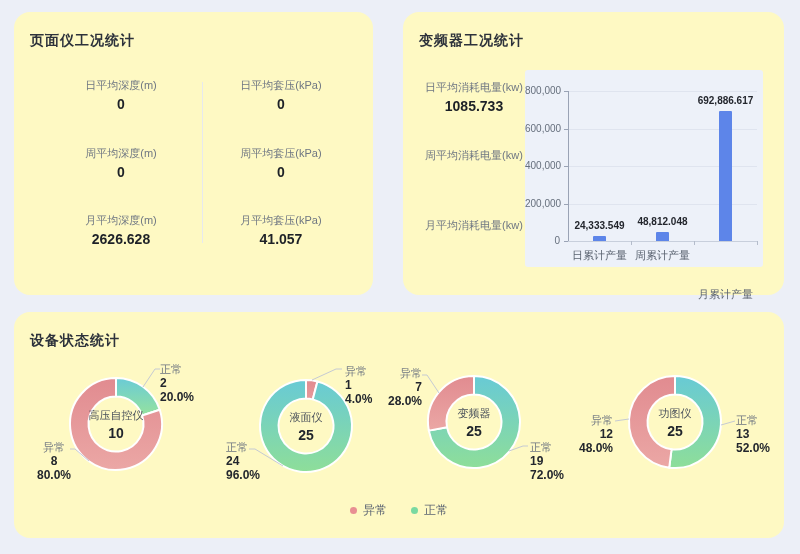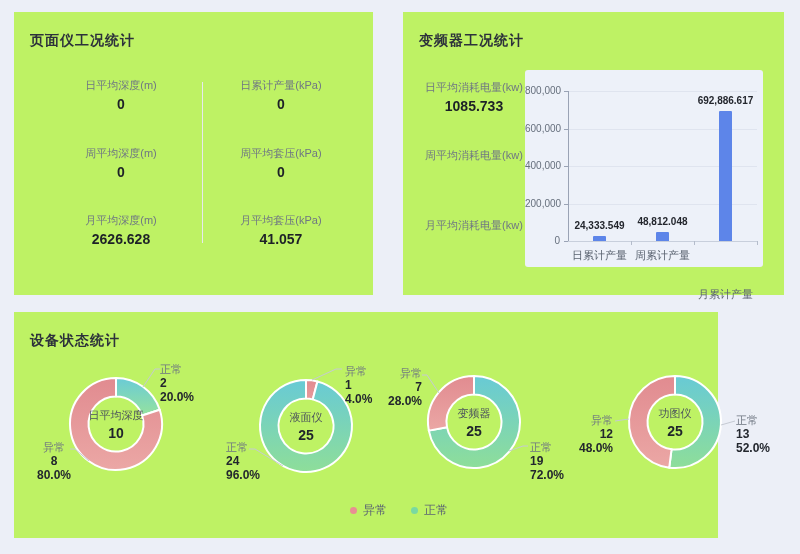--- a/index.html
+++ b/index.html
@@ -1,21 +1,21 @@
 <!DOCTYPE html>
 <html><head>
 <meta charset="utf-8">
 <style>
   html,body{margin:0;padding:0;}
   .page{position:relative;width:800px;height:554px;background:#ecefF7;overflow:hidden;
         font-family:"Liberation Sans","DejaVu Sans",sans-serif;}
-  .panel{position:absolute;background:#bef264;border-radius:0;}
+  .panel{position:absolute;background:#fef9c3;border-radius:16px;}
   .panel-gauge{left:14px;top:12px;width:359px;height:283px;}
   .panel-inverter{left:403px;top:12px;width:381px;height:283px;}
-  .panel-devices{left:14px;top:312px;width:704px;height:226px;}
+  .panel-devices{left:14px;top:312px;width:770px;height:226px;}
   .panel-title{position:absolute;left:16px;top:20px;margin:0;font-size:14px;font-weight:700;
                color:#2d323b;letter-spacing:1px;}
   
   .stat{position:absolute;width:160px;text-align:center;}
   .col-l{left:27px;} .col-r{left:187px;}
   .r1{top:66px;} .r2{top:134px;} .r3{top:201px;}
   .stat-label{font-size:11px;color:#6f7783;}
   .stat-value{margin-top:3px;font-size:14px;font-weight:700;color:#1d2127;}
   .vdiv{position:absolute;left:188px;top:70px;width:1px;height:161px;background:#e7e9ee;}
   
@@ -66,21 +66,21 @@
       <div class="stat-value">0</div>
     </div>
     <div class="stat col-l r3">
       <div class="stat-label">月平均深度(m)</div>
       <div class="stat-value">2626.628</div>
     </div>
 
     <div class="vdiv"></div>
 
     <div class="stat col-r r1">
-      <div class="stat-label">日累计产量(kPa)</div>
+      <div class="stat-label">日平均套压(kPa)</div>
       <div class="stat-value">0</div>
     </div>
     <div class="stat col-r r2">
       <div class="stat-label">周平均套压(kPa)</div>
       <div class="stat-value">0</div>
     </div>
     <div class="stat col-r r3">
       <div class="stat-label">月平均套压(kPa)</div>
       <div class="stat-value">41.057</div>
     </div>
@@ -146,21 +146,21 @@
               </linearGradient>
               <linearGradient id="grad-0-1" x1="0" y1="0" x2="0" y2="1">
                 <stop offset="0" stop-color="#e18b90"></stop>
                 <stop offset="1" stop-color="#eba7a5"></stop>
               </linearGradient>
             </defs>
             <path d="M61.00,15.00 A46,46 0 0 1 104.75,46.79 L87.15,52.50 A27.5,27.5 0 0 0 61.00,33.50 Z" fill="url(#grad-0-0)" stroke="#ffffff" stroke-width="2" stroke-linejoin="round"></path>
             <path d="M104.75,46.79 A46,46 0 1 1 61.00,15.00 L61.00,33.50 A27.5,27.5 0 1 0 87.15,52.50 Z" fill="url(#grad-0-1)" stroke="#ffffff" stroke-width="2" stroke-linejoin="round"></path>
           </svg>
         <div class="donut-center">
-          <div class="dc-name">日平均深度</div>
+          <div class="dc-name">高压自控仪</div>
           <div class="dc-total">10</div>
         </div>
       </div>
       <div class="donut" style="left:231px;top:53px">
         <svg class="donut-svg" width="122" height="122" viewBox="0 0 122 122">
             <defs>
               <linearGradient id="grad-1-0" x1="0" y1="0" x2="0" y2="1">
                 <stop offset="0" stop-color="#e18b90"></stop>
                 <stop offset="1" stop-color="#e89a9b"></stop>
               </linearGradient>

